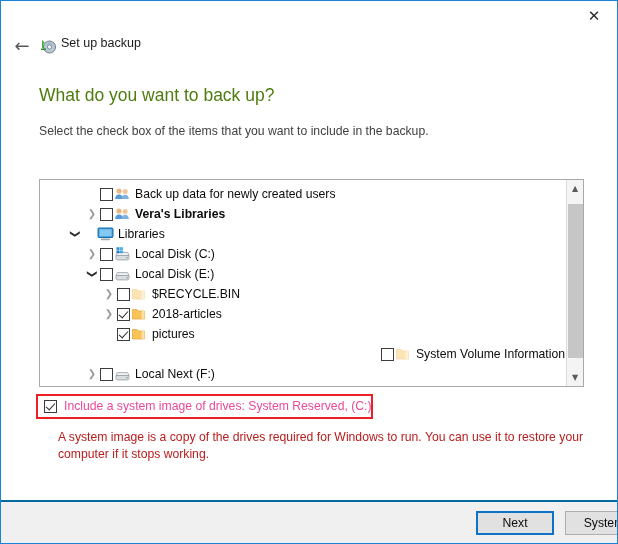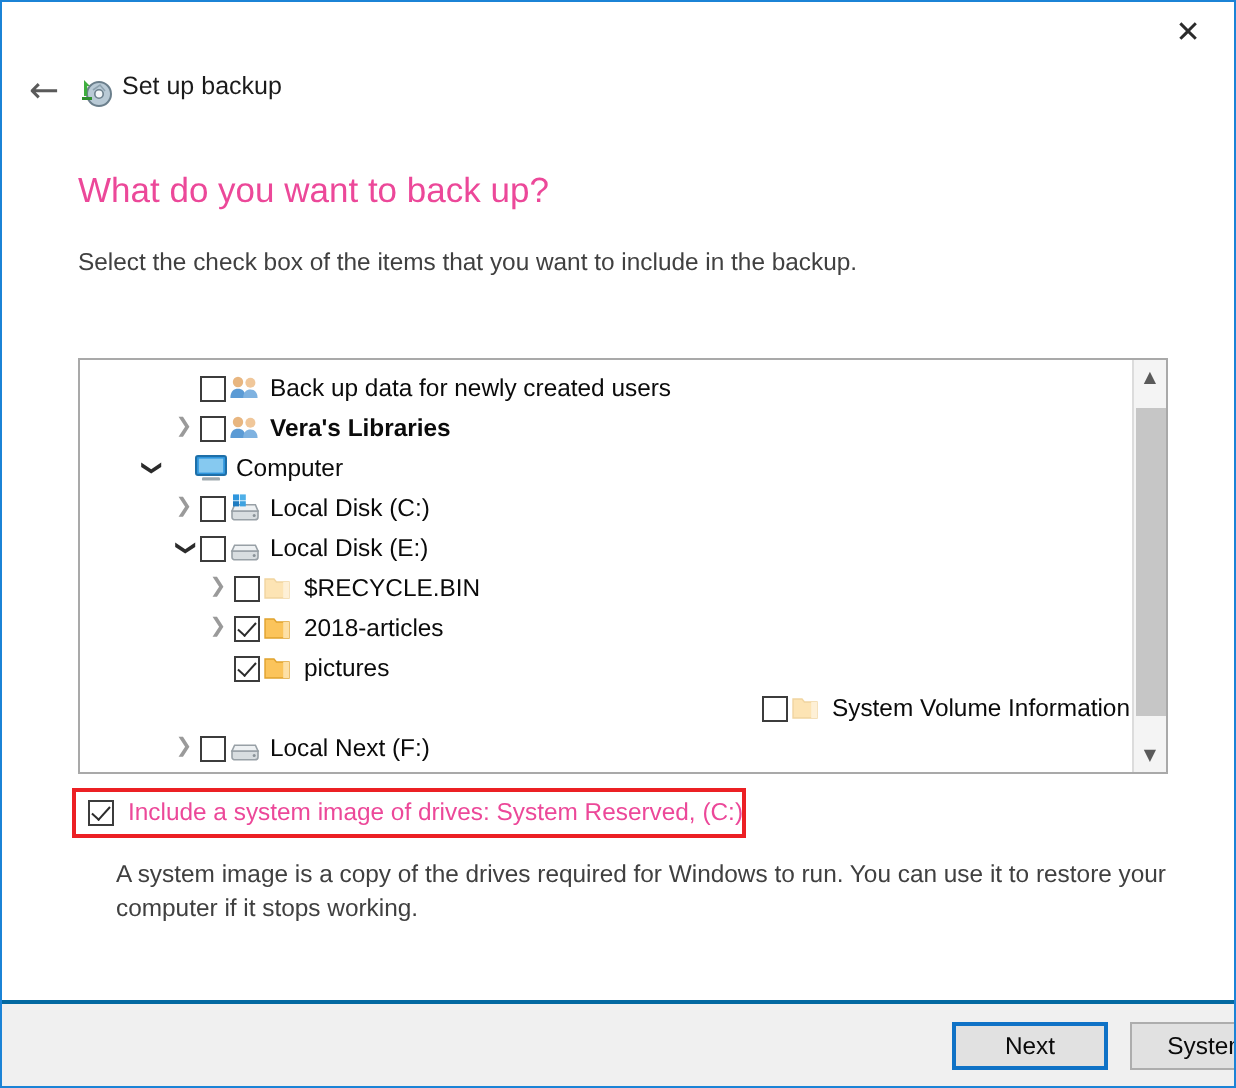--- a/index.html
+++ b/index.html
@@ -81,21 +81,21 @@
     color: #1b1b1b;
     white-space: nowrap;
   }
 
   
   #page-heading {
     position: absolute;
     left: 38px;
     top: 84px;
     font-size: 17.5px;
-    color: #ec4899;
+    color: #4d7c0f;
     white-space: nowrap;
   }
   #page-subtext {
     position: absolute;
     left: 38px;
     top: 123px;
     font-size: 12.2px;
     color: #404040;
     white-space: nowrap;
   }
@@ -232,21 +232,21 @@
     white-space: nowrap;
   }
   #sysimage-row .cb { margin-right: 7px; }
 
   #sysimage-desc {
     position: absolute;
     left: 57px;
     top: 428px;
     width: 530px;
     font-size: 12.2px;
-    color: #404040;
+    color: #b91c1c;
     line-height: 17px;
   }
 
   
   #footer {
     position: absolute;
     left: 0;
     bottom: 0;
     width: 616px;
     height: 41px;
@@ -327,21 +327,21 @@
           <span class="label bold">Vera's Libraries</span>
         </div>
         <div class="tree-row" style="padding-left: 27px;">
           <span class="expander expanded" style="display: flex; transform: rotate(90deg);">❯</span>
           <span class="cb hidden"></span>
           <span class="ricon"><svg width="17" height="16" viewBox="0 0 17 16">
               <rect x="1" y="2" width="15" height="9.5" rx="1" fill="#2f96dd" stroke="#1e6fa8" stroke-width="1"></rect>
               <rect x="2.4" y="3.3" width="12.2" height="7" fill="#86c9f0"></rect>
               <rect x="4" y="12.6" width="9" height="1.7" rx="0.6" fill="#9fa9ae"></rect>
             </svg></span>
-          <span class="label">Computer</span>
+          <span class="label">Libraries</span>
         </div>
         <div class="tree-row" style="padding-left: 44px;">
           <span class="expander collapsed" style="display: flex;">❯</span>
           <span class="cb"></span>
           <span class="ricon"><svg width="17" height="16" viewBox="0 0 17 16">
               <path d="M2 9.5 L15 9.5 L15 12.6 C15 13.4 14.3 13.9 13.4 13.9 L3.6 13.9 C2.7 13.9 2 13.4 2 12.6 Z" fill="#d8dde0" stroke="#98a0a6" stroke-width="0.8"></path>
               <path d="M3.3 6.4 L13.7 6.4 L15 9.5 L2 9.5 Z" fill="#eef1f3" stroke="#98a0a6" stroke-width="0.8"></path>
               <circle cx="13.1" cy="11.7" r="0.75" fill="#8a9399"></circle>
               <rect x="2.5" y="1.2" width="3" height="3" fill="#2f96dd"></rect>
               <rect x="5.9" y="1.2" width="3" height="3" fill="#4fb0e8"></rect>

